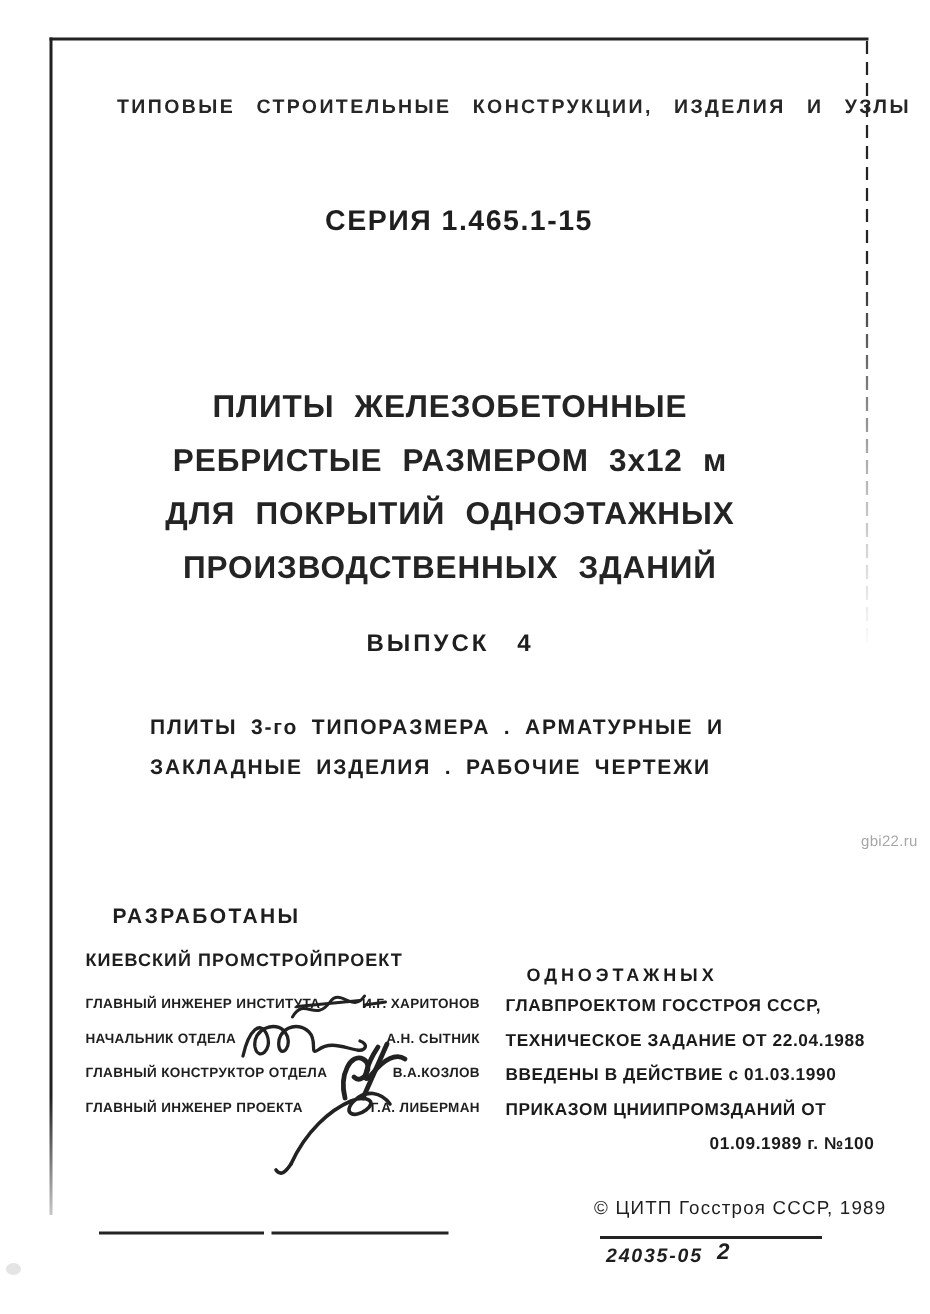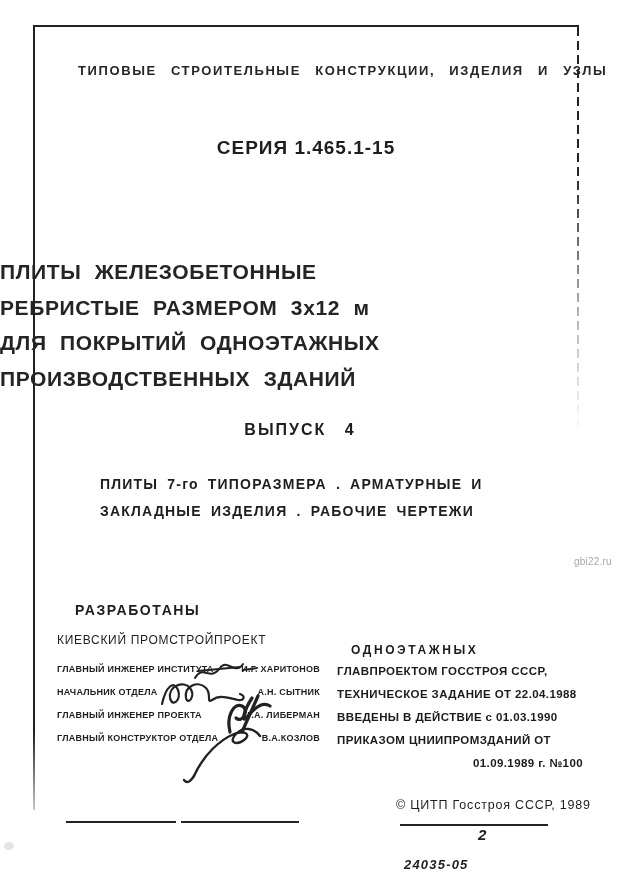--- a/index.html
+++ b/index.html
@@ -24,59 +24,59 @@
   
   .doc-header{
     left:78px;top:63px;font-size:13px;font-weight:bold;
     letter-spacing:1.6px;word-spacing:9px;white-space:nowrap;color:#262626;
   }
   .series{
     left:0;top:137px;width:612px;text-align:center;
     font-size:19px;font-weight:bold;letter-spacing:1px;
   }
   .main-title{
-    left:0;top:254px;width:600px;
+    left:0;top:254px;width:600px;text-align:center;
     font-size:21px;font-weight:bold;line-height:35.5px;
     letter-spacing:0.6px;word-spacing:7px;color:#242424;
   }
   .issue{
     left:0;top:421px;width:600px;text-align:center;
     font-size:16px;font-weight:bold;letter-spacing:2px;word-spacing:12px;
   }
   .subtitle{
     left:100px;top:471px;font-size:14px;font-weight:bold;
     letter-spacing:1.2px;word-spacing:4px;line-height:27px;white-space:nowrap;
   }
   .watermark{
     left:574px;top:556px;width:46px;text-align:left;
     font-size:10px;color:#a6a6a6;letter-spacing:0.2px;
   }
   .developed-heading{
     left:75px;top:602px;font-size:14px;font-weight:bold;letter-spacing:1.6px;
   }
   .organization{
-    left:57px;top:633px;font-size:12px;font-weight:normal;letter-spacing:0.7px;
+    left:57px;top:633px;font-size:12px;font-weight:bold;letter-spacing:0.7px;
   }
   .officials{
     left:57px;top:664px;width:263px;font-size:9px;font-weight:bold;letter-spacing:0.25px;
   }
   .official-row{display:flex;justify-content:space-between;align-items:baseline;height:23px;}
   .approved{
     left:337px;top:643px;width:252px;font-size:11.5px;font-weight:bold;color:#1b1b1b;
   }
   .approved-heading{
     margin-left:14px;font-size:12px;letter-spacing:2.6px;margin-bottom:3px;
   }
   .approved-line{line-height:23px;letter-spacing:0.4px;white-space:nowrap;}
   .approved-line.right{text-align:right;padding-right:6px;}
   .copyright{
     left:396px;top:798px;font-size:12.5px;font-weight:normal;letter-spacing:0.8px;white-space:nowrap;
   }
   .footer-line-right{left:400px;top:824px;width:148px;height:2px;}
-  .footer-code{left:404px;top:829px;font-size:13px;font-weight:bold;font-style:italic;letter-spacing:1.2px;margin-top:28px;}
+  .footer-code{left:404px;top:829px;font-size:13px;font-weight:bold;font-style:italic;letter-spacing:1.2px;}
   .footer-page{left:478px;top:826px;font-size:15px;font-weight:bold;font-style:italic;}
   .bottom-seg-1{left:66px;top:821px;width:110px;height:2px;}
   .bottom-seg-2{left:181px;top:821px;width:118px;height:2px;}
   .corner-smudge{left:4px;top:842px;width:10px;height:8px;background:#e4e4e4;border-radius:50%;}
   .signatures-svg{left:140px;top:652px;}
 </style>
 </head>
 <body>
 
 <div class="page">
@@ -92,45 +92,45 @@
   <div class="abs main-title">
     <div>ПЛИТЫ ЖЕЛЕЗОБЕТОННЫЕ</div>
     <div>РЕБРИСТЫЕ РАЗМЕРОМ 3х12 м</div>
     <div>ДЛЯ ПОКРЫТИЙ ОДНОЭТАЖНЫХ</div>
     <div>ПРОИЗВОДСТВЕННЫХ ЗДАНИЙ</div>
   </div>
 
   <div class="abs issue">ВЫПУСК 4</div>
 
   <div class="abs subtitle">
-    <div>ПЛИТЫ 7-го ТИПОРАЗМЕРА . АРМАТУРНЫЕ И</div>
+    <div>ПЛИТЫ 3-го ТИПОРАЗМЕРА . АРМАТУРНЫЕ И</div>
     <div>ЗАКЛАДНЫЕ ИЗДЕЛИЯ . РАБОЧИЕ ЧЕРТЕЖИ</div>
   </div>
 
   <div class="abs watermark">gbi22.ru</div>
 
   <div class="abs developed-heading">РАЗРАБОТАНЫ</div>
   <div class="abs organization">КИЕВСКИЙ ПРОМСТРОЙПРОЕКТ</div>
 
   <div class="abs officials">
     <div class="official-row">
       <span>ГЛАВНЫЙ ИНЖЕНЕР ИНСТИТУТА</span>
       <span>И.Г. ХАРИТОНОВ</span>
     </div>
     <div class="official-row">
       <span>НАЧАЛЬНИК ОТДЕЛА</span>
       <span>А.Н. СЫТНИК</span>
     </div>
     <div class="official-row">
+      <span>ГЛАВНЫЙ КОНСТРУКТОР ОТДЕЛА</span>
+      <span>В.А.КОЗЛОВ</span>
+    </div>
+    <div class="official-row">
       <span>ГЛАВНЫЙ ИНЖЕНЕР ПРОЕКТА</span>
       <span>Г.А. ЛИБЕРМАН</span>
-    </div>
-    <div class="official-row">
-      <span>ГЛАВНЫЙ КОНСТРУКТОР ОТДЕЛА</span>
-      <span>В.А.КОЗЛОВ</span>
     </div>
   </div>
 
   <svg class="abs signatures-svg" width="205" height="135" viewBox="0 0 205 135" fill="none" stroke="#222" stroke-linecap="round" stroke-linejoin="round">
     <g stroke-width="2">
       <path d="M55,26 C63,12 70,30 80,16 C87,6 95,24 103,12"></path>
       <path d="M58,19 L100,15"></path>
       <path d="M103,18 L117,16"></path>
     </g>
     <g stroke-width="2.2">

